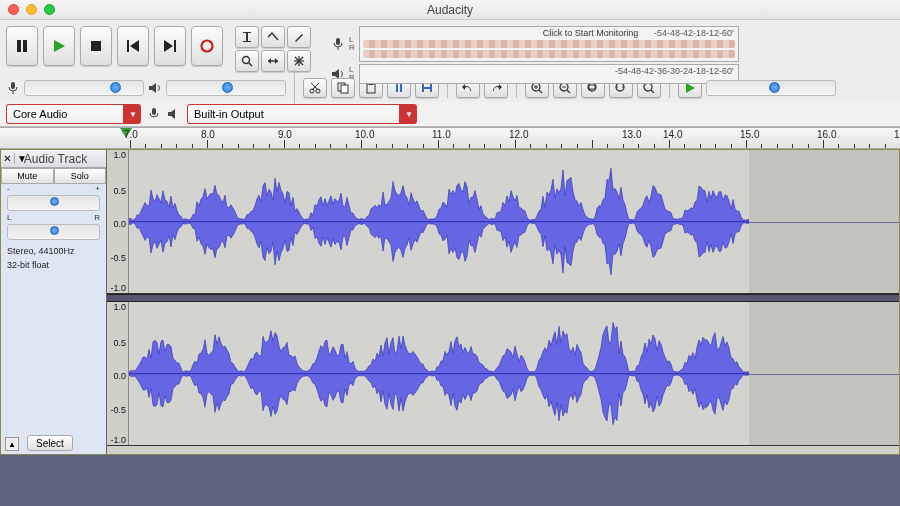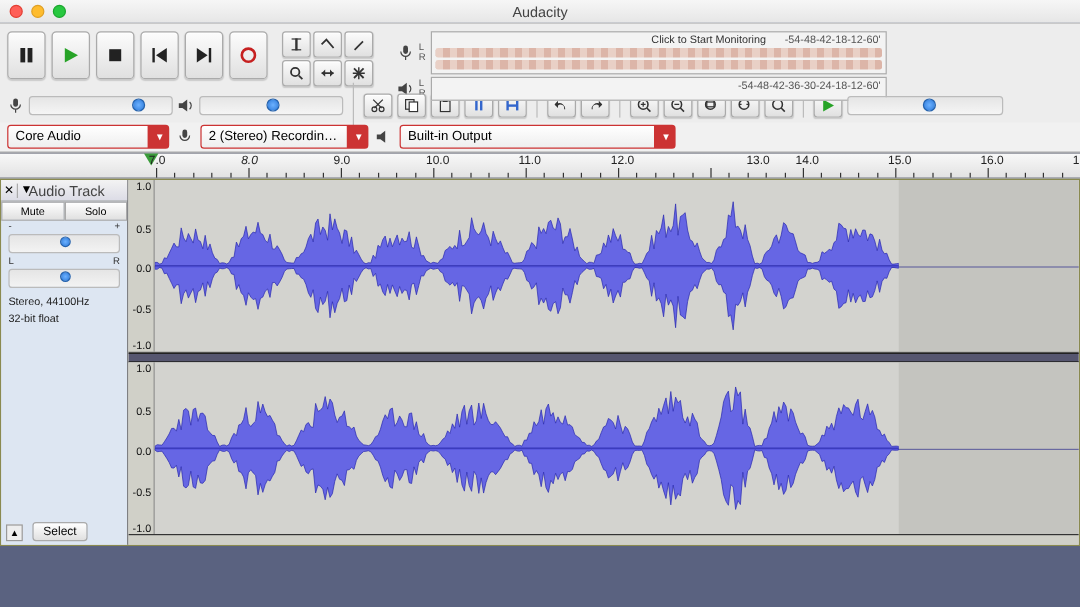--- a/index.html
+++ b/index.html
@@ -322,44 +322,41 @@
   <div class="row row3">
     <div class="combo" style="width:135px">
         <span>Core Audio</span>
       </div>
     <span>
         <svg width="14" height="14">
           <rect x="5" y="1" width="4" height="7" rx="2" fill="#444"></rect>
           <path d="M3 6a4 4 0 0 0 8 0" stroke="#444" fill="none"></path>
         </svg>
       </span>
-    <div class="combo" style="width:140px">
-        <span>2 (Stereo) Recordin…</span>
-      </div>
     <span>
         <svg width="14" height="14">
           <polygon points="1,5 4,5 8,2 8,12 4,9 1,9" fill="#444"></polygon>
         </svg>
       </span>
     <div class="combo" style="width:230px">
         <span>Built-in Output</span>
       </div>
   </div>
 </div>
 
 <div class="ruler">
   <div class="playhead-tri"></div>
 <div class="tick" style="left: 130px;"></div>
     <div class="lbl" style="left: 130px;">7.0</div>
     <div class="tick" style="left: 145.4px; height: 4px;"></div>
     <div class="tick" style="left: 160.8px; height: 4px;"></div>
     <div class="tick" style="left: 176.2px; height: 4px;"></div>
     <div class="tick" style="left: 191.6px; height: 4px;"></div>
     <div class="tick" style="left: 207px;"></div>
-    <div class="lbl" style="left: 207px; font-style: italic;">8.0</div>
+    <div class="lbl" style="left: 207px;">8.0</div>
     <div class="tick" style="left: 222.4px; height: 4px;"></div>
     <div class="tick" style="left: 237.8px; height: 4px;"></div>
     <div class="tick" style="left: 253.2px; height: 4px;"></div>
     <div class="tick" style="left: 268.6px; height: 4px;"></div>
     <div class="tick" style="left: 284px;"></div>
     <div class="lbl" style="left: 284px;">9.0</div>
     <div class="tick" style="left: 299.4px; height: 4px;"></div>
     <div class="tick" style="left: 314.8px; height: 4px;"></div>
     <div class="tick" style="left: 330.2px; height: 4px;"></div>
     <div class="tick" style="left: 345.6px; height: 4px;"></div>

